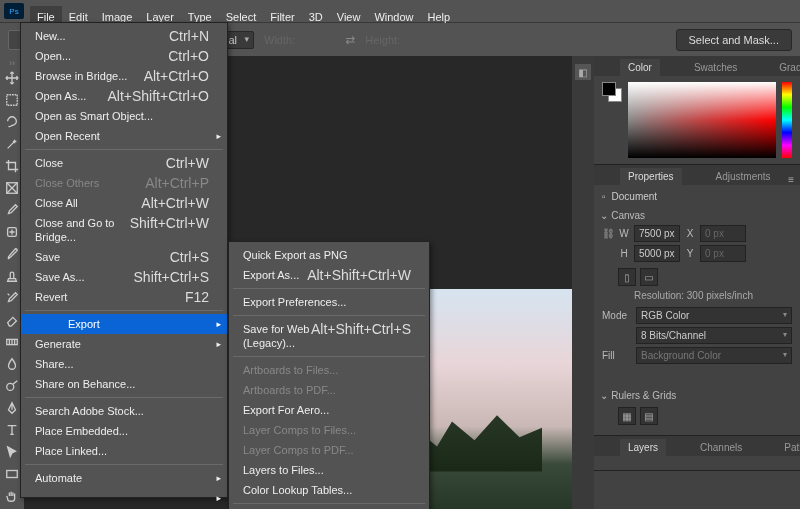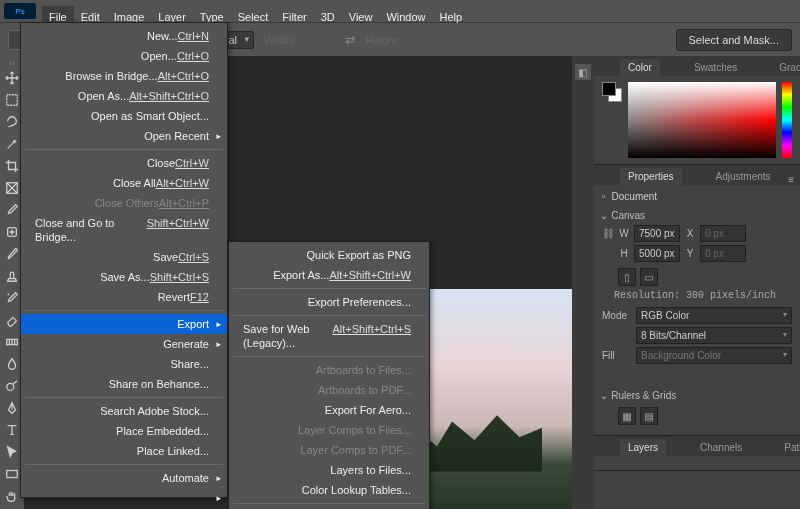--- a/index.html
+++ b/index.html
@@ -1,20 +1,20 @@
 <!DOCTYPE html>
 <html><head>
 <meta charset="utf-8">
 <style>
 * { margin:0; padding:0; box-sizing:border-box; font-family:"Segoe UI",Tahoma,sans-serif; user-select:none; }
 body { background:#323232; color:#ccc; font-size:11px; width:800px; height:509px; overflow:hidden; position:relative; }
 
 
 .menubar { height:22px; background:#535353; display:flex; align-items:center; padding-left:4px; }
-.menubar .logo { width:32px; height:16px; background:#001e36; color:#31a8ff; font-size:8px; font-weight:normal; display:flex; align-items:center; justify-content:center; border-radius:2px; margin-right:6px; }
+.menubar .logo { width:20px; height:16px; background:#001e36; color:#31a8ff; font-size:8px; font-weight:normal; display:flex; align-items:center; justify-content:center; border-radius:2px; margin-right:6px; }
 .menubar .mitem { padding:0 7px; line-height:22px; cursor:default; color:#eee;margin-top:12px; }
 .menubar .mitem.active { background:#3f3f3f; }
 
 
 .optbar { height:34px; background:#535353; border-top:1px solid #383838; display:flex; align-items:center; padding:0 8px; gap:10px; color:#aaa; }
 .optbar .thumb { width:20px; height:20px; background:#444; border:1px solid #666; border-radius:2px; }
 .optbar .sep { width:1px; height:24px; background:#3a3a3a; }
 .optbar input[type=checkbox]{ width:12px; height:12px; }
 .optbar .sel { background:#3a3a3a; border:1px solid #282828; padding:2px 16px 2px 6px; border-radius:2px; position:relative; color:#ccc; }
 .optbar .sel::after { content:"▾"; position:absolute; right:4px; top:2px; font-size:9px; color:#aaa; }
@@ -32,22 +32,22 @@
 
 .canvas-area { position:absolute; left:24px; top:56px; right:228px; bottom:0; background:#282828; overflow:hidden; }
 .canvas-area .doc-img { position:absolute; right:0; bottom:-30px; width:300px; height:250px;
   background:linear-gradient(to bottom,#d6e4f0 0%,#e8d5d8 30%,#c9b8b5 55%,#3a4a3a 70%,#1a2a1a 100%);
 }
 .canvas-area .doc-img::before { content:""; position:absolute; top:48%; left:40%; width:50%; height:25%;
   background:linear-gradient(#2a3828,#1a2818); clip-path:polygon(10% 100%,20% 40%,30% 60%,40% 20%,55% 50%,70% 10%,85% 45%,100% 30%,100% 100%); }
 
 
 .dropdown { position:absolute; background:#535353; border:1px solid #222; box-shadow:2px 2px 5px rgba(0,0,0,.4); padding:3px 0; }
-.dropdown .row { display:flex; justify-content:flex-end; padding:3px 18px 3px 14px; color:#eee; line-height:14px; cursor:default; position:relative; }
-.dropdown .row .sc { color:#ddd; font-size:11px;text-decoration:underline; }
+.dropdown .row { display:flex; justify-content:space-between; padding:3px 18px 3px 14px; color:#eee; line-height:14px; cursor:default; position:relative; }
+.dropdown .row .sc { color:#ddd; font-size:14px; }
 .dropdown .row.dis { color:#888; }
 .dropdown .row.dis .sc { color:#888; }
 .dropdown .row.sub::after { content:"▸"; position:absolute; right:6px; font-size:9px; }
 .dropdown .row.hl { background:#0a64d6; color:#fff;padding-left:47px; }
 .dropdown hr { border:none; border-top:1px solid #6a6a6a; margin:3px 4px; }
 
 .menu-file { left:20px; top:22px; width:208px; }
 .menu-export { left:228px; top:241px; width:202px; }
 
 
@@ -79,21 +79,21 @@
 .prop-body .hdr { display:flex; align-items:center; gap:6px; color:#ccc; margin-bottom:8px; }
 .prop-body .sect { color:#bbb; margin:6px 0 4px -2px; }
 .prop-body .sect::before { content:"⌄ "; font-size:10px; }
 .prop-body .wh { display:flex; gap:4px; align-items:center; margin:3px 0; }
 .prop-body .link { width:12px; text-align:center; color:#aaa; }
 .prop-body .lab { width:12px; color:#bbb; text-align:center; }
 .prop-body .val { width:46px; background:#333; border:1px solid #222; padding:2px 4px; color:#ccc; font-size:10px; }
 .prop-body .val.dis { color:#666; }
 .prop-body .btns { display:flex; gap:4px; margin:6px 0 4px 16px; }
 .prop-body .ib { width:18px; height:18px; background:#333; border:1px solid #222; display:flex; align-items:center; justify-content:center; font-size:10px; color:#aaa; }
-.prop-body .res { color:#aaa; margin:4px 0 6px 12px;font-family:Liberation Mono, monospace; }
+.prop-body .res { color:#aaa; margin:4px 0 6px 32px; }
 .prop-body .mode-row { display:flex; gap:6px; align-items:center; margin:3px 0; }
 .prop-body .mode-row .mlab { width:28px; color:#bbb; }
 .prop-body .msel { flex:1; background:#333; border:1px solid #222; padding:2px 4px; position:relative; color:#ccc; font-size:10px; }
 .prop-body .msel::after { content:"▾"; position:absolute; right:4px; font-size:8px; color:#888; }
 .prop-body .msel.dis { color:#777; }
 
 
 .layers-body { height:14px; }
 </style>
 </head>
@@ -264,27 +264,27 @@
       <span>Open as Smart Object...</span>
     </div>
     <div class="row sub">
       <span>Open Recent</span>
     </div>
     <hr>
     <div class="row">
       <span>Close</span>
       <span class="sc">Ctrl+W</span>
     </div>
-    <div class="row">
-      <span>Close All</span>
-      <span class="sc">Alt+Ctrl+W</span>
-    </div>
     <div class="row dis">
       <span>Close Others</span>
       <span class="sc">Alt+Ctrl+P</span>
+    </div>
+    <div class="row">
+      <span>Close All</span>
+      <span class="sc">Alt+Ctrl+W</span>
     </div>
     <div class="row">
       <span>Close and Go to Bridge...</span>
       <span class="sc">Shift+Ctrl+W</span>
     </div>
     <div class="row">
       <span>Save</span>
       <span class="sc">Ctrl+S</span>
     </div>
     <div class="row">

